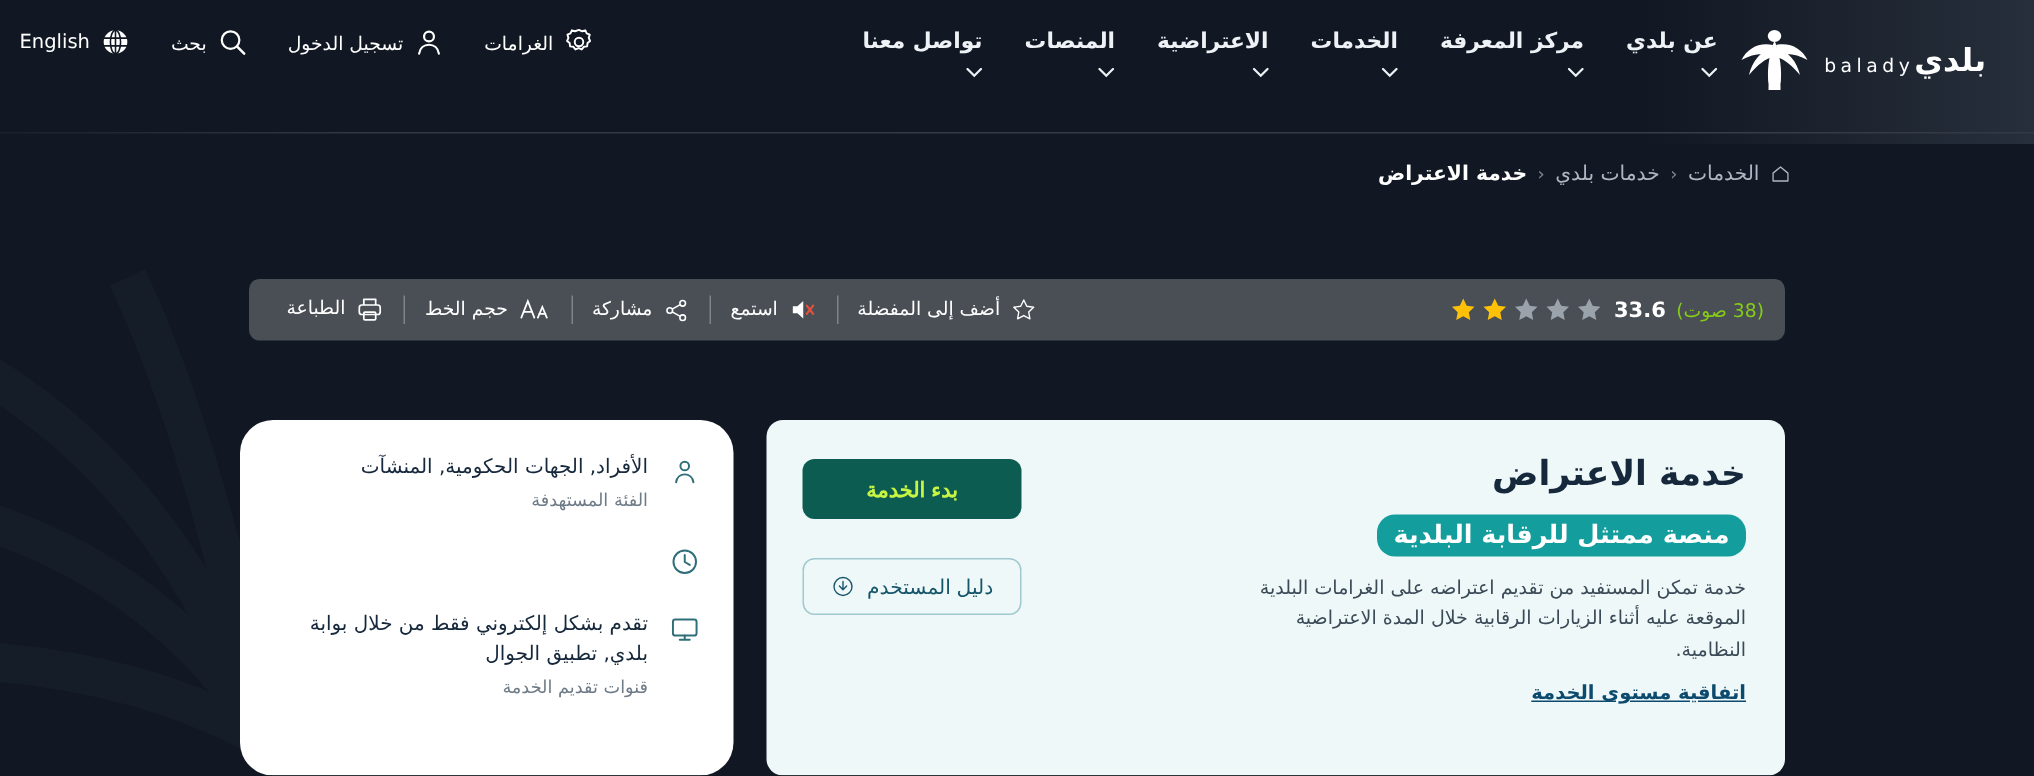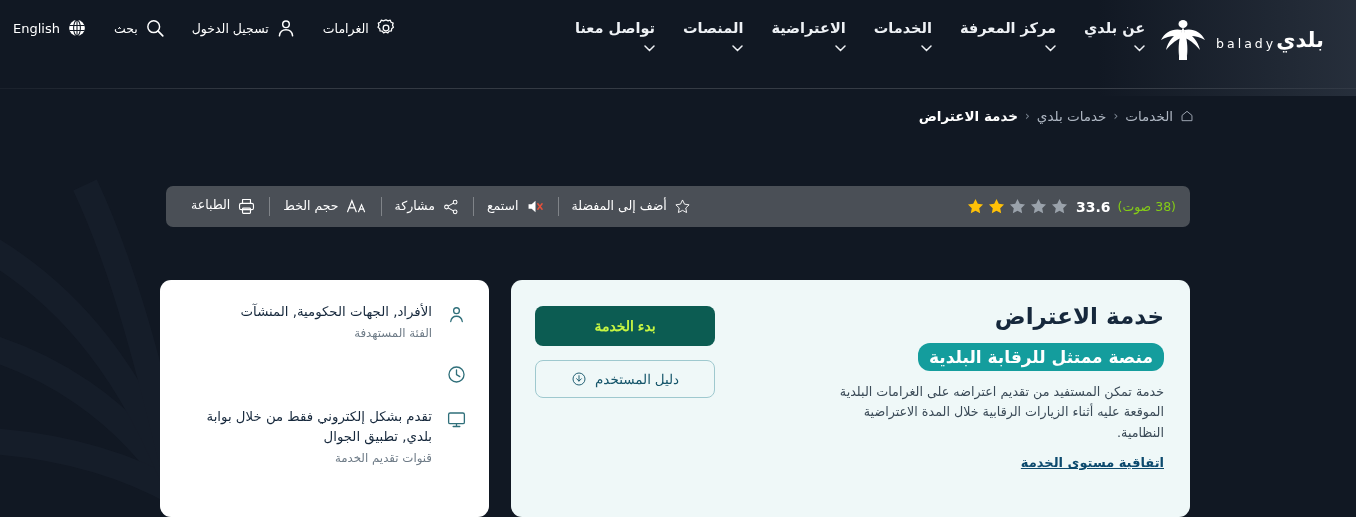--- a/index.html
+++ b/index.html
@@ -110,37 +110,37 @@
     display:inline-block; margin-top:12px;
     background:#149d9d; color:#fff; font-size:17px; font-weight:700;
     border-radius:12px; padding:4px 11px;
   }
   .cm-desc { color:#3a4a57; font-size:12.7px; line-height:1.62; margin-top:11px; }
   .cm-link {
     display:inline-block; margin-top:12px;
     color:#0c4a6e; font-size:13px; font-weight:700;
     text-decoration:underline; cursor:pointer;
   }
-  .cm-left { display:flex; flex-direction:column; gap:14px; padding-top:4px; }
+  .cm-left { display:flex; flex-direction:column; gap:26px; padding-top:4px; }
   .btn-primary {
     background:#0c5c52; color:#c6f542;
     font-size:14px; font-weight:700;
     border:none; border-radius:8px;
     padding:12px 26px; cursor:pointer; white-space:nowrap;
   }
   .btn-outline {
     background:transparent; color:#16566b;
     font-size:13.5px; border:1px solid #9fc9cf; border-radius:8px;
-    padding:10px 35px; cursor:pointer; white-space:nowrap;
+    padding:10px 18px; cursor:pointer; white-space:nowrap;
     display:flex; align-items:center; gap:8px; direction:rtl;
   }
 
   .card-side {
     width:329px; min-height:237px;
-    background:#ffffff; border-radius:11px;
+    background:#ffffff; border-radius:22px;
     padding:22px 22px 14px 18px;
     display:flex; flex-direction:column; gap:22px;
   }
   .info-row { display:flex; direction:rtl; align-items:flex-start; gap:13px; }
   .info-ico { width:22px; flex:0 0 22px; padding-top:2px; color:#2f6f7a; }
   .info-txt { flex:1; text-align:right; }
   .info-main { color:#16283c; font-size:13.3px; line-height:1.55; }
   .info-sub { color:#6e7b87; font-size:11.8px; margin-top:3px; }
 
   svg { display:block; }

